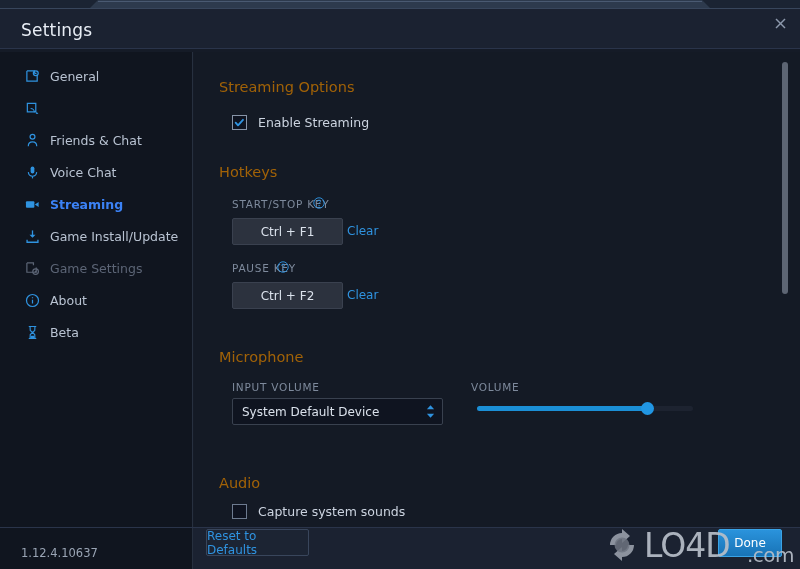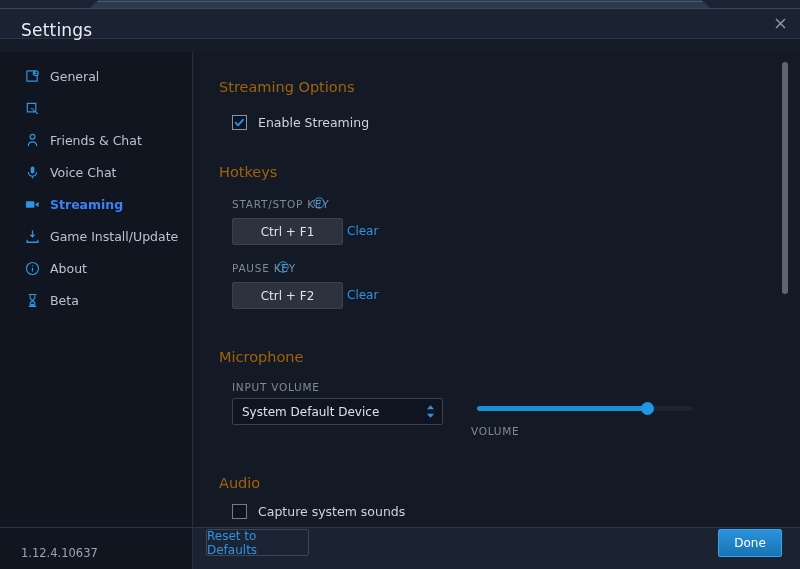--- a/index.html
+++ b/index.html
@@ -51,21 +51,21 @@
     height: 561px;
     background: #151b27;
     border-top: 1px solid #38465c;
   }
 
   
   .titlebar {
     position: absolute;
     left: 0; top: 0;
     width: 800px;
-    height: 30px;
+    height: 40px;
     background: #1b2231;
     border-bottom: 1px solid #2a3purple;
     border-bottom: 1px solid #2a344a;
     box-sizing: border-box;
   }
   .title-text {
     position: absolute;
     left: 21px; top: 11px;
     font-size: 17px;
     color: #e8edf5;
@@ -466,20 +466,30 @@
           <span class="nav-icon">
             <svg width="15" height="15" viewBox="0 0 16 16">
               <path d="M8 1.5v7" stroke="currentColor" stroke-width="1.4"></path>
               <path d="M4.8 6l3.2 3.3L11.2 6z" fill="currentColor"></path>
               <path d="M2.2 11.5v2.6h11.6v-2.6" fill="none" stroke="currentColor" stroke-width="1.4"></path>
             </svg>
           </span>
           <span class="nav-label">Game Install/Update</span>
         </div>
 
+        <div class="nav-item disabled">
+          <span class="nav-icon">
+            <svg width="15" height="15" viewBox="0 0 16 16">
+              <path d="M2 2h7v2.5M2 2v10h10V7" fill="none" stroke="currentColor" stroke-width="1.3"></path>
+              <circle cx="11.3" cy="11.3" r="3" fill="none" stroke="currentColor" stroke-width="1.3"></circle>
+              <circle cx="11.3" cy="11.3" r="1" fill="currentColor"></circle>
+            </svg>
+          </span>
+          <span class="nav-label">Game Settings</span>
+        </div>
 
         <div class="nav-item">
           <span class="nav-icon">
             <svg width="15" height="15" viewBox="0 0 16 16">
               <circle cx="8" cy="8" r="6.4" fill="none" stroke="currentColor" stroke-width="1.3"></circle>
               <path d="M8 4.6v.9M8 7.1v4.2" stroke="currentColor" stroke-width="1.3"></path>
             </svg>
           </span>
           <span class="nav-label">About</span>
         </div>
@@ -540,21 +550,21 @@
           <div class="select-box" style="left:38px; top:346px;">
             <span class="select-value">System Default Device</span>
             <span class="select-arrows">
               <svg width="11" height="15" viewBox="0 0 11 15">
                 <path d="M5.5 1.2l3.6 4H1.9z" fill="currentColor"></path>
                 <path d="M5.5 13.8l3.6-4H1.9z" fill="currentColor"></path>
               </svg>
             </span>
           </div>
 
-          <div class="field-label" style="left:277px; top:329px;margin-top:44px;">VOLUME</div>
+          <div class="field-label" style="left:277px; top:329px;">VOLUME</div>
           <div class="slider" style="left:283px; top:354px;">
             <div class="slider-track"></div>
             <div class="slider-fill" style="width: 170.64px;"></div>
             <div class="slider-thumb" style="left: 164.14px;"></div>
           </div>
 
           <div class="section-title" style="left:25px; top:423px;">Audio</div>
 
           <div class="cb-row" style="left:38px; top:452px;">
             <span class="cb-box"></span>
@@ -572,14 +582,25 @@
       </div>
     </div>
   </div>
 
   <div class="version" style="top:546px;">1.12.4.10637</div>
 
   <div class="reset-btn">Reset to Defaults</div>
 
   <div class="done-btn">Done</div>
 
+  <div class="watermark">
+    <span class="wm-logo">
+      <svg width="40" height="40" viewBox="0 0 40 40">
+        <path d="M8 20a12 12 0 0 1 12-12v-4l8 7-8 7v-4a6 6 0 0 0-6 6z" fill="#aeb5c0" opacity=".9"></path>
+        <path d="M32 20a12 12 0 0 1-12 12v4l-8-7 8-7v4a6 6 0 0 0 6-6z" fill="#aeb5c0" opacity=".9"></path>
+        <circle cx="20" cy="20" r="7.5" fill="#7d838e" opacity=".85"></circle>
+      </svg>
+    </span>
+    <span class="wm-text">LO4D</span>
+    <span class="wm-dotcom">.com</span>
+  </div>
 
 </div>
 
 </body></html>

